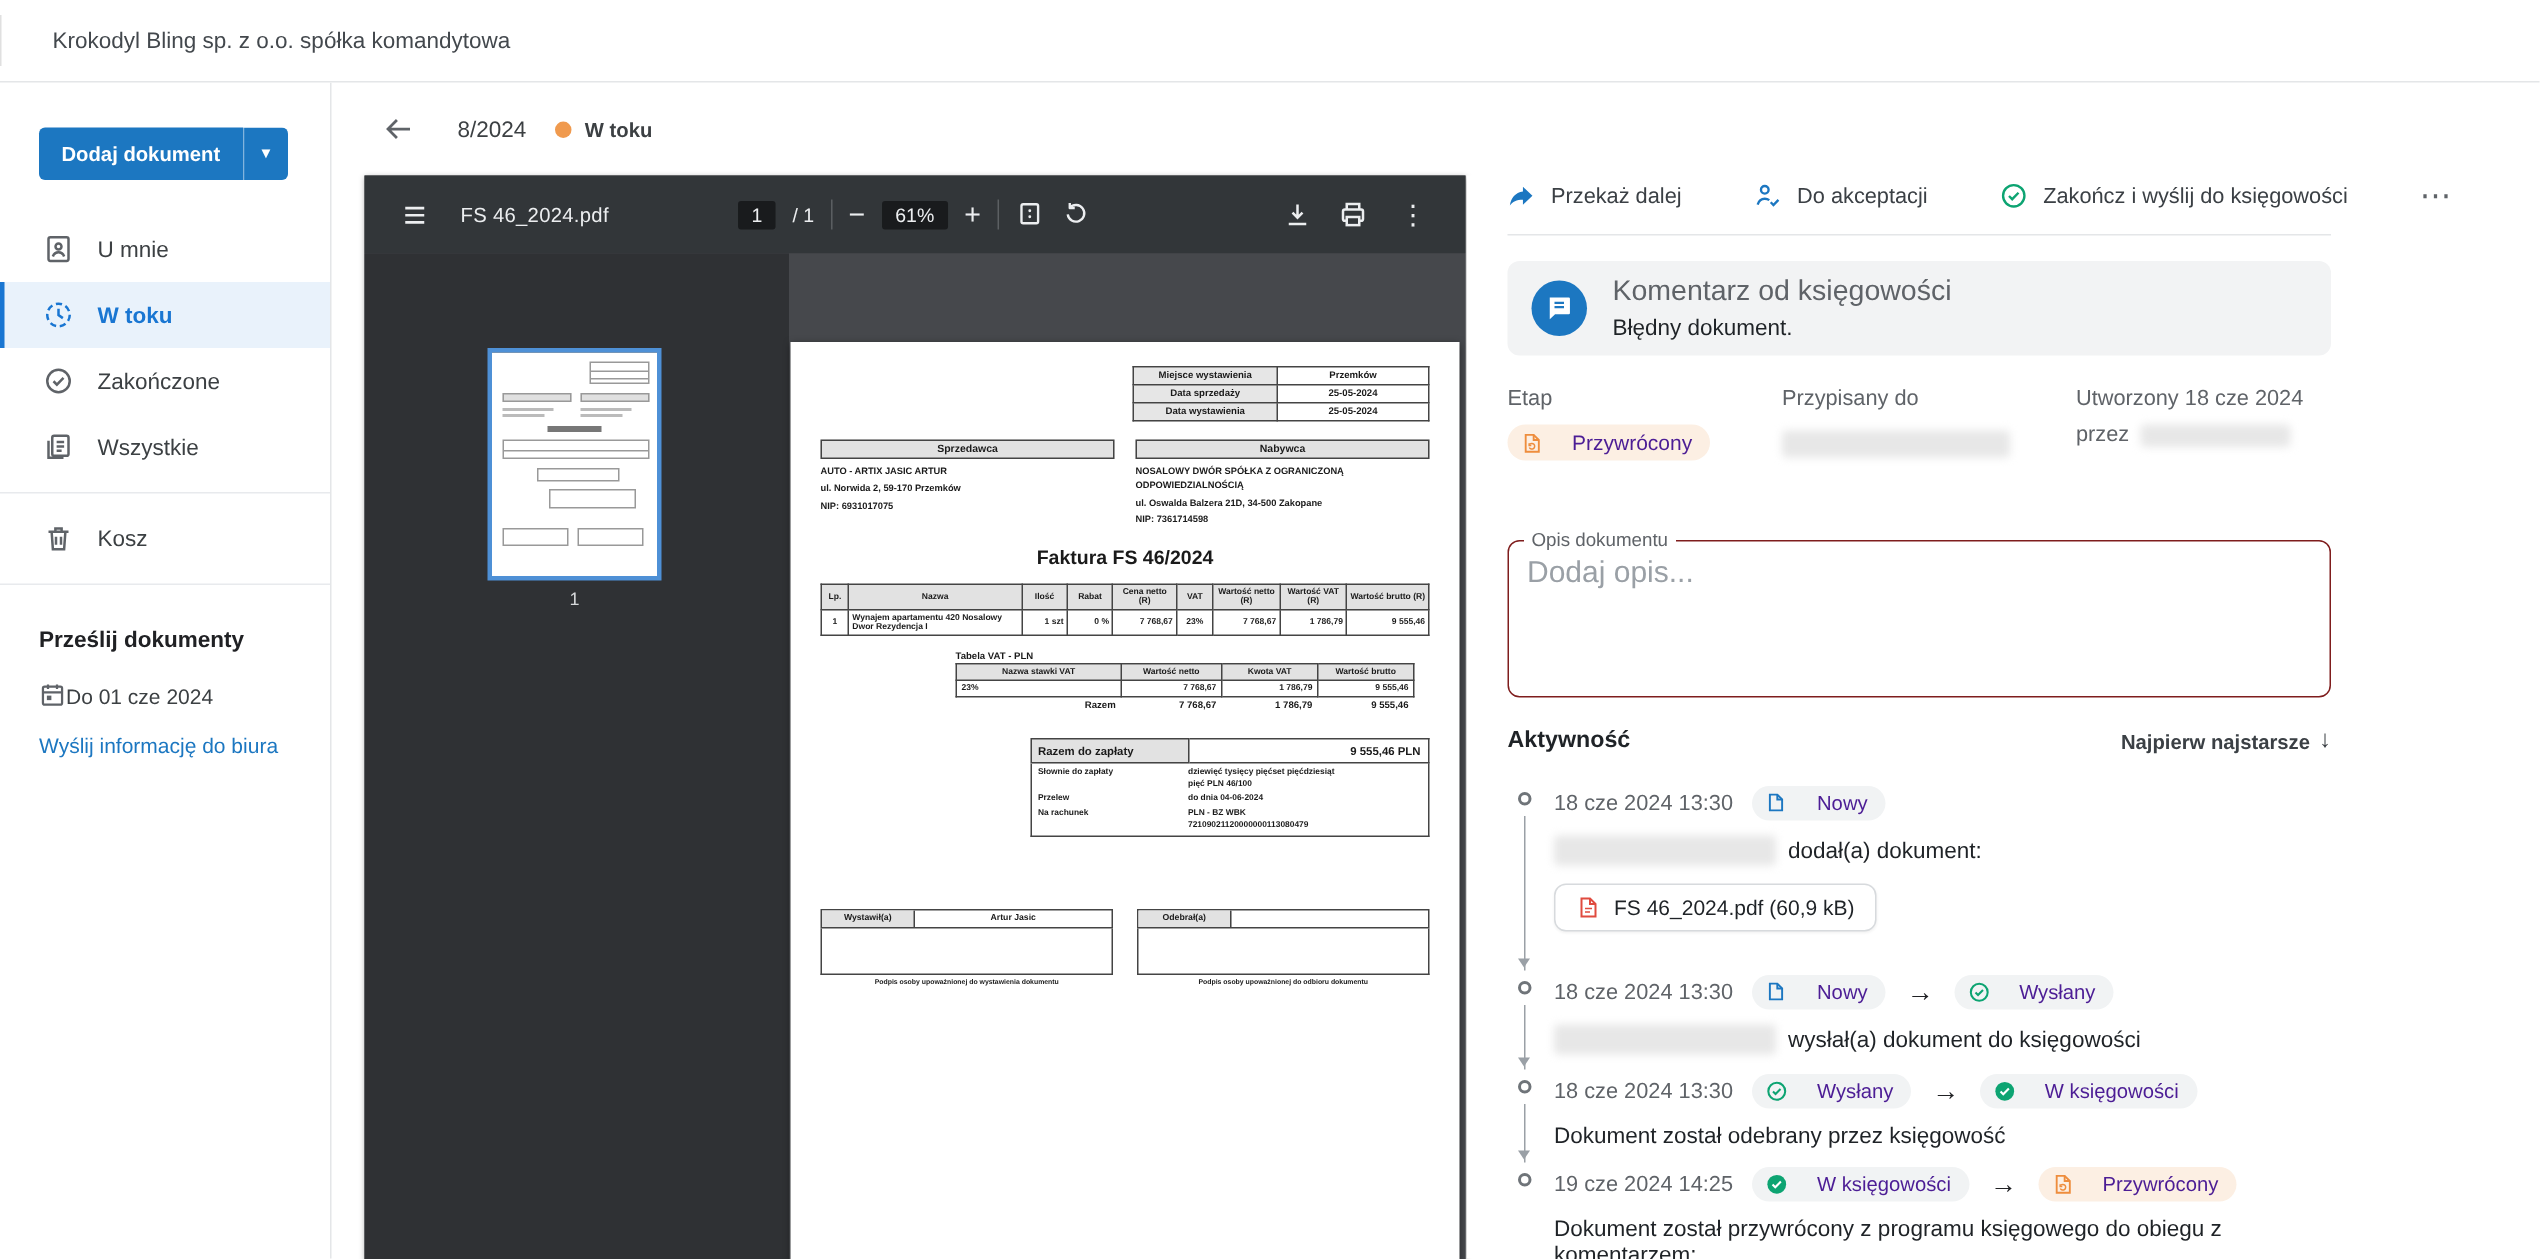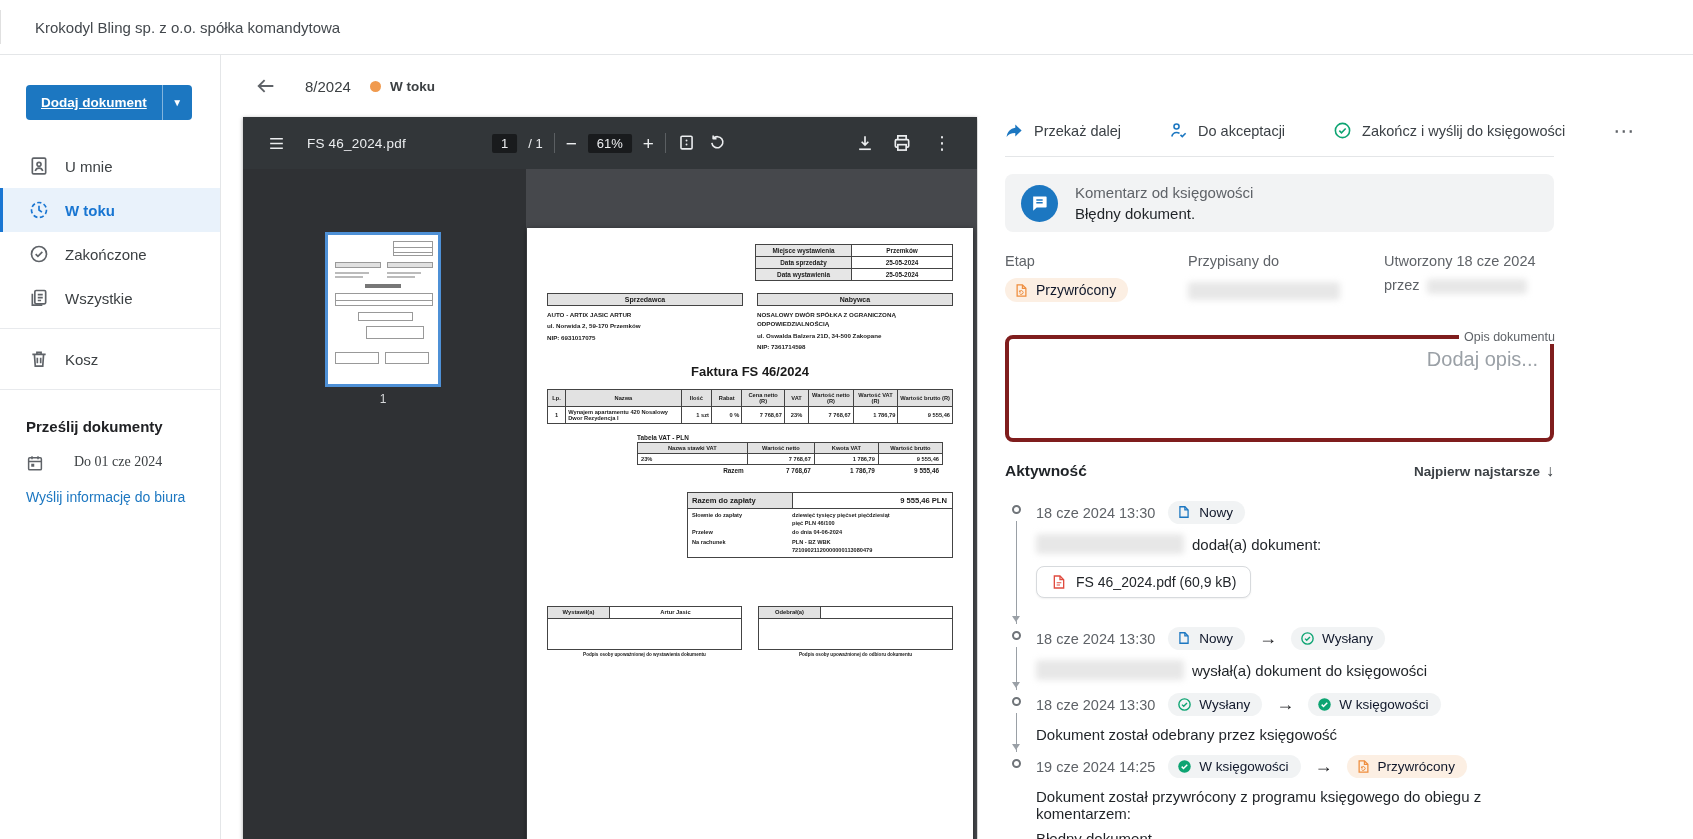--- a/index.html
+++ b/index.html
@@ -15,33 +15,33 @@
     border-bottom:1px solid #e4e6e8;display:flex;align-items:center;z-index:9;}
   .app-title{margin-left:30px;font-size:21px;font-weight:700;color:#39414a;width:192px;}
   .topbar-sep{width:1px;height:34px;background:#e0e0e0;}
   .company{margin-left:34px;font-size:15px;color:#43484d;}
 
   
   .sidebar{position:absolute;top:55px;left:0;width:221px;bottom:0;background:#fff;
     border-right:1px solid #e4e6e8;z-index:8;}
   .add-row{margin:30px 0 24px 26px;display:flex;cursor:pointer;}
   .add-main{background:var(--accent);color:#fff;font-size:13.5px;font-weight:700;
-    height:35px;padding:0 15px;display:flex;align-items:center;border-radius:4px 0 0 4px;text-decoration:underline;}
+    height:35px;padding:0 15px;display:flex;align-items:center;border-radius:4px 0 0 4px;}
   .add-caret{background:var(--accent);border-left:1px solid rgba(255,255,255,.45);width:30px;height:35px;
     display:flex;align-items:center;justify-content:center;border-radius:0 4px 4px 0;color:#fff;font-size:10px;}
   .nav-item{height:44px;display:flex;align-items:center;padding-left:29px;gap:16px;
     font-size:15px;color:#3c4043;position:relative;cursor:pointer;}
   .nav-item .ic{width:20px;height:20px;color:#5f6368;flex:none;display:flex;}
   .nav-item.active{background:#e9f2fb;color:#1976d2;font-weight:600;}
   .nav-item.active .ic{color:#1976d2;}
   .nav-item.active::before{content:"";position:absolute;left:0;top:0;bottom:0;width:3px;background:#1976d2;}
   .side-div{height:1px;background:#e8eaed;margin:8px 0;}
   .upload{padding:20px 24px 0 26px;}
   .upload-title{font-size:15px;font-weight:700;color:#202124;}
-  .deadline{display:flex;align-items:flex-start;gap:30px;margin-top:19px;font-size:14px;color:#3c4043;font-family:Liberation Serif, serif;}
+  .deadline{display:flex;align-items:flex-end;gap:0;margin-top:19px;font-size:14px;color:#3c4043;}
   .deadline .ic{width:18px;height:18px;color:#5f6368;display:flex;}
   .upload-note{margin-top:17px;font-size:15px;color:#888d92;line-height:1.55;}
   .upload-link{margin-top:17px;font-size:14px;color:var(--accent);font-weight:500;cursor:pointer;}
 
   
   .main{position:absolute;left:221px;top:55px;right:0;bottom:0;background:#fff;}
   .crumbrow{position:absolute;left:0;top:0;height:62px;display:flex;align-items:center;}
   .back{margin-left:34px;width:22px;height:22px;color:#5f6368;display:flex;cursor:pointer;}
   .period{margin-left:28px;font-size:15px;color:#3c4043;}
   .crumb-dot{width:11px;height:11px;border-radius:50%;background:#f09a4e;margin-left:19px;}
@@ -135,38 +135,38 @@
   .actions{height:27px;display:flex;align-items:center;gap:48px;}
   .action{display:flex;align-items:center;gap:10px;font-size:14.5px;color:#3b4045;
     font-weight:500;cursor:pointer;white-space:nowrap;}
   .action .ic{width:19px;height:19px;display:flex;}
   .more-h{margin-left:auto;margin-right:32px;font-size:21px;color:#5f6368;cursor:pointer;line-height:0;}
   .actions-div{margin-top:12px;border-bottom:1px solid #e4e6e8;}
   .comment{margin-top:17px;background:#f2f3f4;border-radius:8px;padding:10px 16px;
     display:flex;align-items:center;gap:17px;}
   .c-icon{width:37px;height:37px;border-radius:50%;background:var(--accent);flex:none;
     display:flex;align-items:center;justify-content:center;}
-  .c-label{font-size:15px;color:#5f6368;}
+  .c-label{font-size:19px;color:#5f6368;}
   .c-text{font-size:15px;color:#1f2327;margin-top:4px;}
   .metarow{margin-top:21px;display:flex;}
   .metacol1{width:183px;}
   .metacol2{width:196px;}
   .metacol3{flex:1;}
   .mlabel{font-size:14.5px;color:#5f6368;}
-  .badge{display:inline-flex;align-items:center;gap:7px;background:var(--badge_bg);
-    border-radius:14px;padding:4px 12px 4px 9px;font-size:13.5px;color:#0f172a;font-weight:500;}
+  .badge{display:inline-flex;align-items:center;gap:19px;background:var(--badge_bg);
+    border-radius:14px;padding:4px 12px 4px 9px;font-size:13.5px;color:#4c1d95;font-weight:500;}
   .badge.orange{background:var(--orange_bg);}
   .badge .ic{width:15px;height:15px;display:flex;}
   .badge.big{font-size:14px;margin-top:9px;}
   .redacted{display:inline-block;background:#e7e7e7;border-radius:3px;filter:blur(3px);}
   .r-assign{width:152px;height:18px;margin-top:13px;}
   .r-by{width:100px;height:15px;vertical-align:middle;margin-left:8px;}
   .r-name{width:148px;height:20px;vertical-align:middle;}
   .created2{margin-top:8px;font-size:14.5px;color:#5f6368;}
-  fieldset.desc{margin-top:26px;border:4px solid #7f1d1d;border-radius:8px;height:112px;width:100%;text-align:right;}
+  fieldset.desc{margin-top:43px;border:1px solid #7f1d1d;border-radius:8px;height:112px;width:100%;}
   fieldset.desc legend{margin-left:10px;padding:0 5px;font-size:12.5px;color:#5f6368;}
   .desc-ph{padding:4px 12px;font-size:20px;color:#9aa0a6;cursor:text;}
   .act-head{margin-top:20px;display:flex;align-items:center;}
   .act-title{font-size:15.5px;font-weight:700;color:#1f2327;}
   .sort{margin-left:auto;display:flex;align-items:center;gap:6px;font-size:13.5px;
     font-weight:600;color:#3b4045;cursor:pointer;}
   .sort .ar{font-size:16px;font-weight:400;}
   .timeline{margin-top:21px;}
   .event{display:flex;}
   .rail{width:22px;flex:none;display:flex;flex-direction:column;align-items:center;padding-top:4px;}

